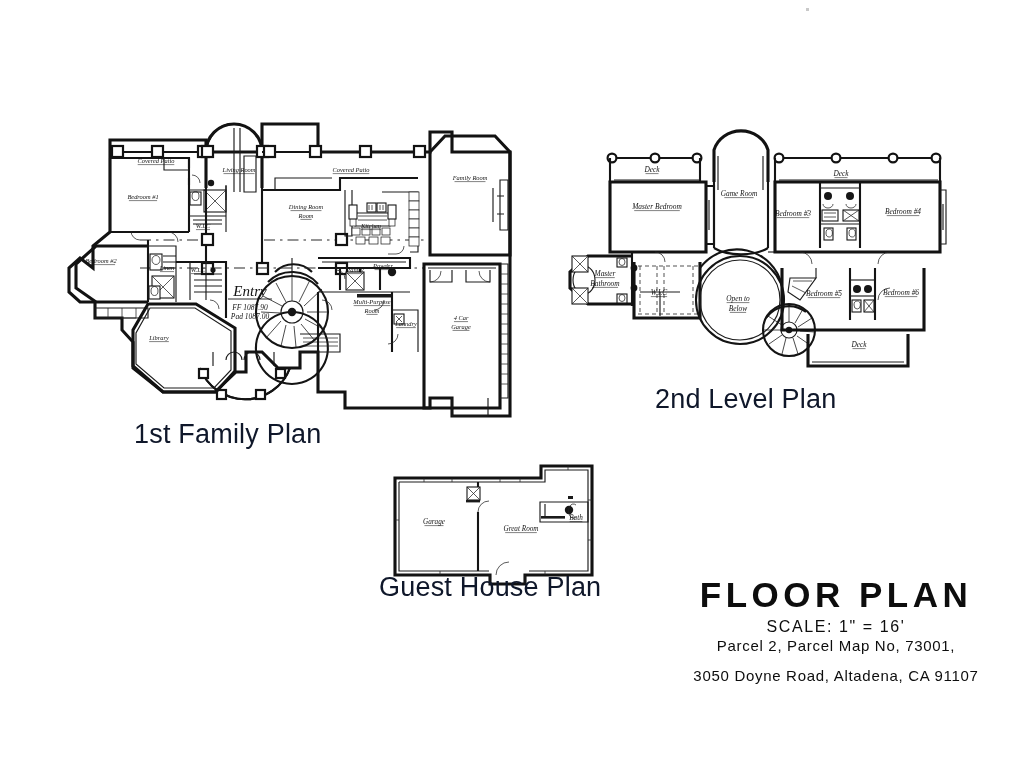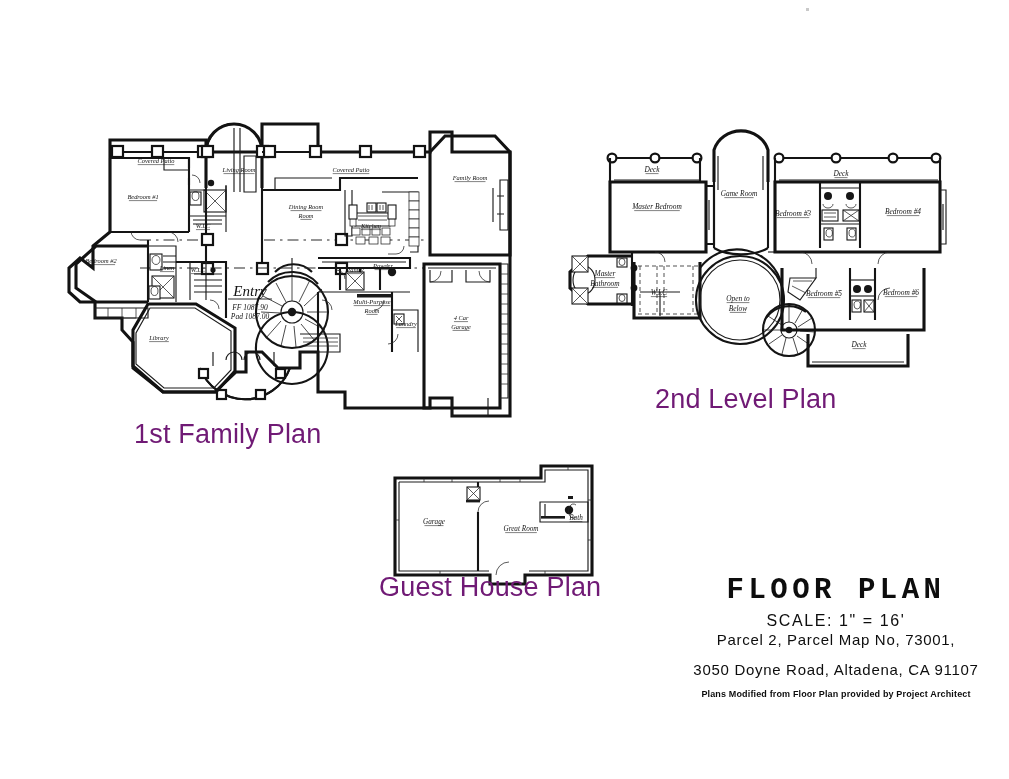--- a/index.html
+++ b/index.html
@@ -18,42 +18,42 @@
   #sheet {
     position: absolute;
     inset: 0;
     width: 1009px;
     height: 779px;
   }
   .plan-title {
     position: absolute;
     font-family: "Liberation Sans", sans-serif;
     font-weight: 400;
-    color: #701a75;
+    color: #0f172a;
     white-space: nowrap;
     letter-spacing: 0.2px;
   }
   #title-first  { left: 134px; top: 419px; font-size: 27px; }
   #title-second { left: 655px; top: 384px; font-size: 27px; }
   #title-guest  { left: 379px; top: 572px; font-size: 27px; }
 
   #titleblock {
     position: absolute;
     left: 676px;
     top: 576px;
     width: 320px;
     text-align: center;
     color: #0d0d0d;
   }
   #titleblock .tb-main {
-    font-size: 29px;
+    font-size: 35px;
     font-weight: 700;
     letter-spacing: 4.5px;
     line-height: 1.06;
-    font-family: Liberation Mono, monospace;
+    font-family: Liberation Sans, sans-serif;
   }
   #titleblock .tb-scale {
     font-size: 16px;
     font-weight: 400;
     letter-spacing: 1.6px;
     margin-top: 5px;
     font-family: "Liberation Sans", sans-serif;
   }
   #titleblock .tb-addr {
     font-size: 15px;
@@ -599,14 +599,13 @@
 
 <div class="plan-title" id="title-first">1st Family Plan</div>
 <div class="plan-title" id="title-second">2nd Level Plan</div>
 <div class="plan-title" id="title-guest">Guest House Plan</div>
 
 <div id="titleblock">
   <div class="tb-main">FLOOR PLAN</div>
   <div class="tb-scale">SCALE:  1"  =  16'</div>
   <div class="tb-addr">Parcel 2, Parcel Map No, 73001,</div>
   <div class="tb-addr" style="margin-top:10px">3050 Doyne Road, Altadena, CA 91107</div>
-  <div class="tb-note">Plans Modified from Floor Plan provided by Project Architect</div>
 </div>
 
 </body></html>

